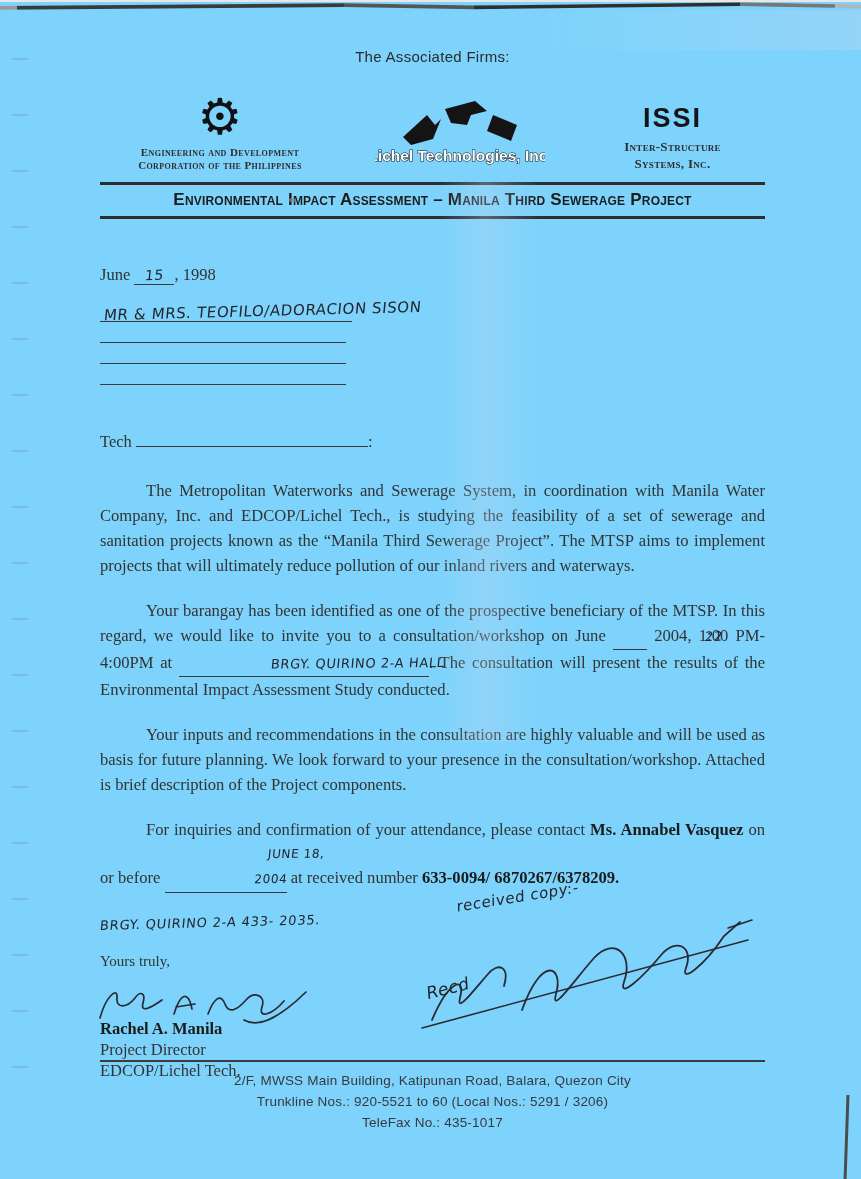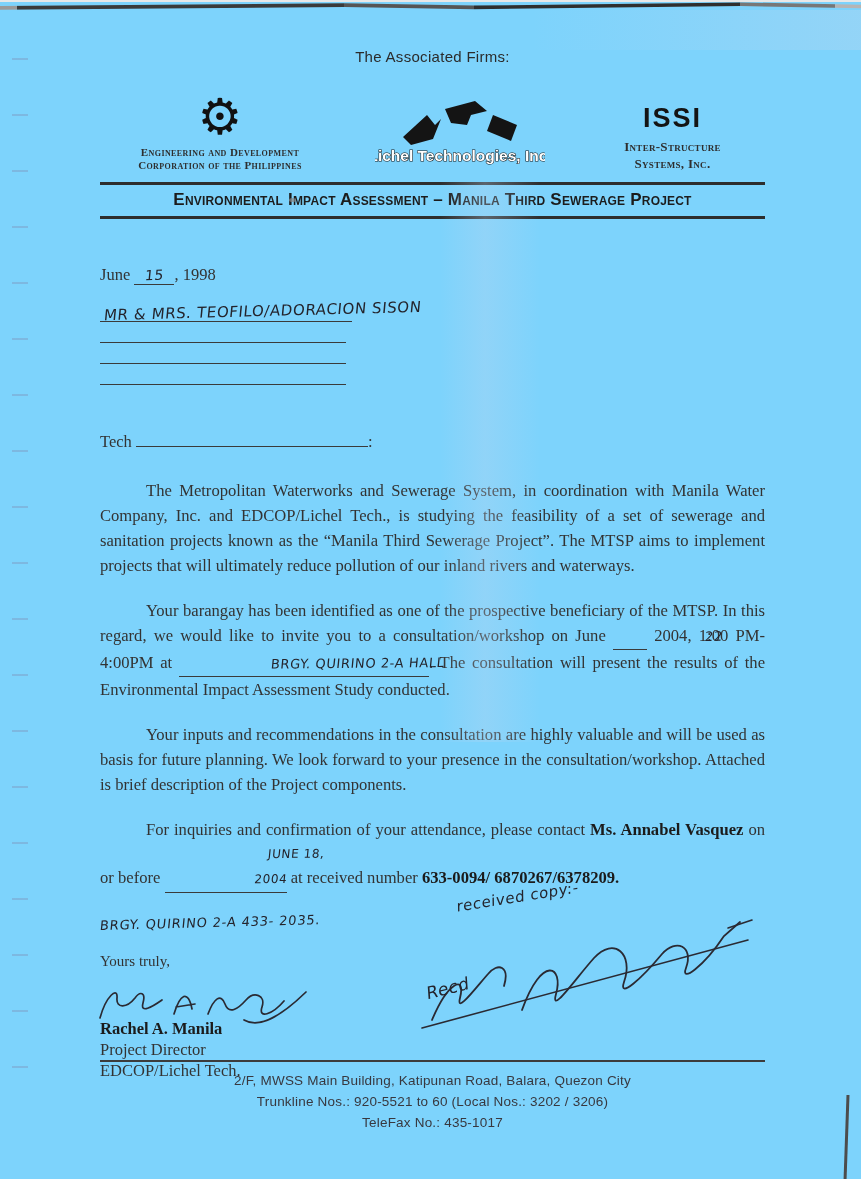--- a/index.html
+++ b/index.html
@@ -168,17 +168,17 @@
         <path d="M104,140 C124,84 146,96 138,124 C132,146 158,108 176,88 C196,66 216,84 206,112 C200,130 224,108 244,84 C258,68 276,76 268,98 C262,114 286,96 306,66 L322,52" stroke-width="1.8"></path>
         <path d="M310,58 L334,50" stroke-width="1.6"></path>
       </g>
     </svg>
     <span class="hand note">received copy:-</span>
     <span class="hand recd">Recd</span>
   </div>
 
   <div class="footer">
     <div>2/F, MWSS Main Building, Katipunan Road, Balara, Quezon City</div>
-    <div>Trunkline Nos.: 920-5521 to 60 (Local Nos.: 3202 / 3206)</div>
+    <div>Trunkline Nos.: 920-5521 to 60 (Local Nos.: 5291 / 3206)</div>
     <div>TeleFax No.: 435-1017</div>
   </div>
 
 </div>
 
 </body></html>

